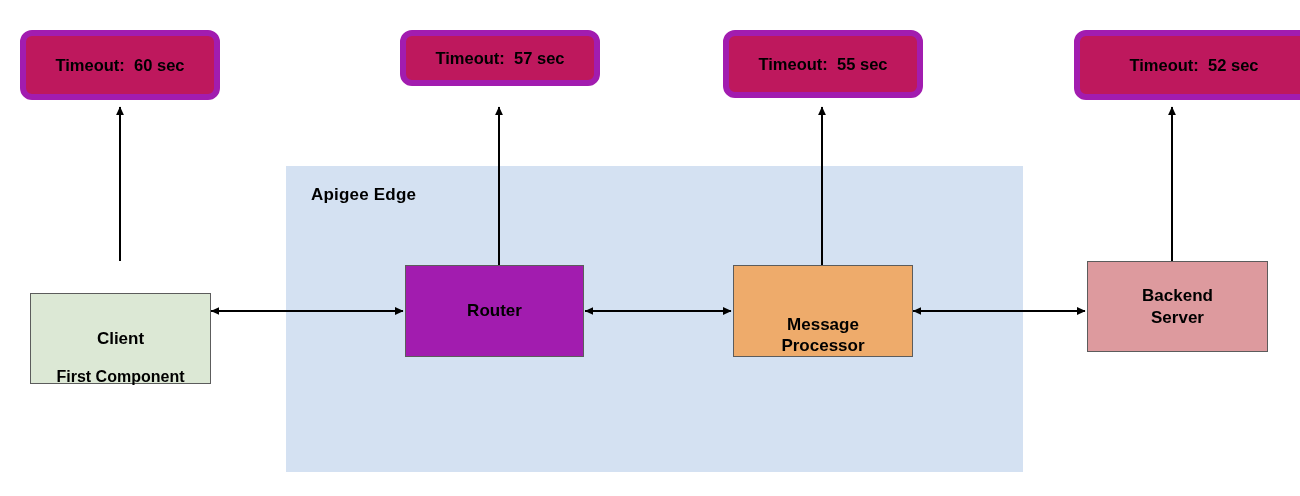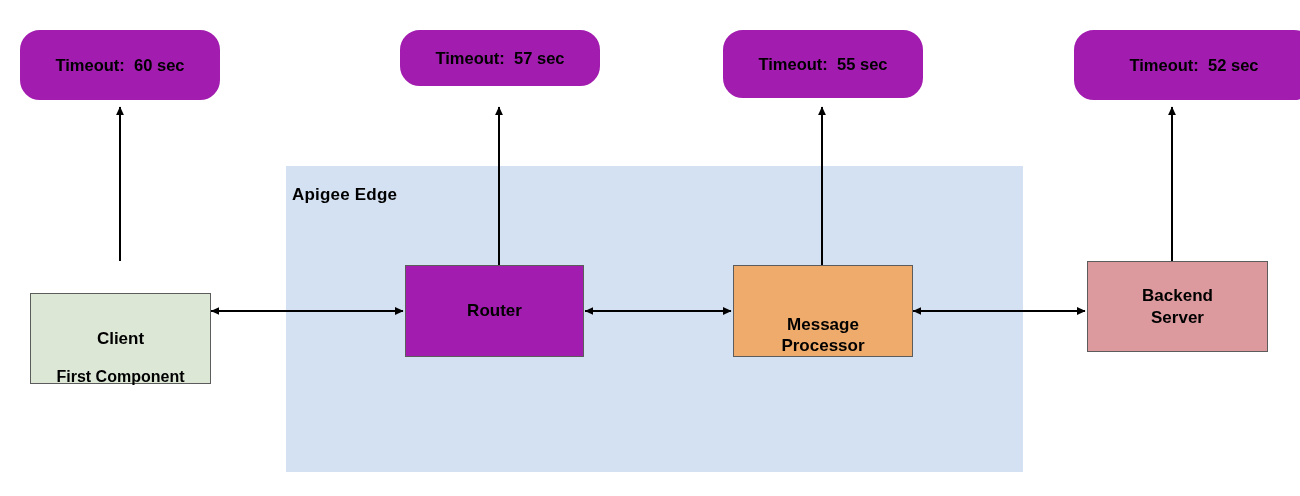--- a/index.html
+++ b/index.html
@@ -20,36 +20,36 @@
   .edge-region {
     position: absolute;
     left: 286px;
     top: 166px;
     width: 737px;
     height: 306px;
     background: #d4e1f2;
   }
   .edge-label {
     position: absolute;
-    left: 292px;
+    left: 311px;
     top: 185px;
     font-size: 17px;
     font-weight: bold;
     color: #000000;
     letter-spacing: 0.2px;
     white-space: nowrap;
   }
 
   
   .timeout-box {
     position: absolute;
     box-sizing: border-box;
-    background: #a21caf;
-    border: 2px solid #a21caf;
-    border-radius: 20px;
+    background: #be185d;
+    border: 6px solid #a21caf;
+    border-radius: 12px;
     display: flex;
     align-items: center;
     justify-content: center;
     font-size: 16.5px;
     font-weight: bold;
     color: #000000;
     white-space: pre;
   }
 
   

